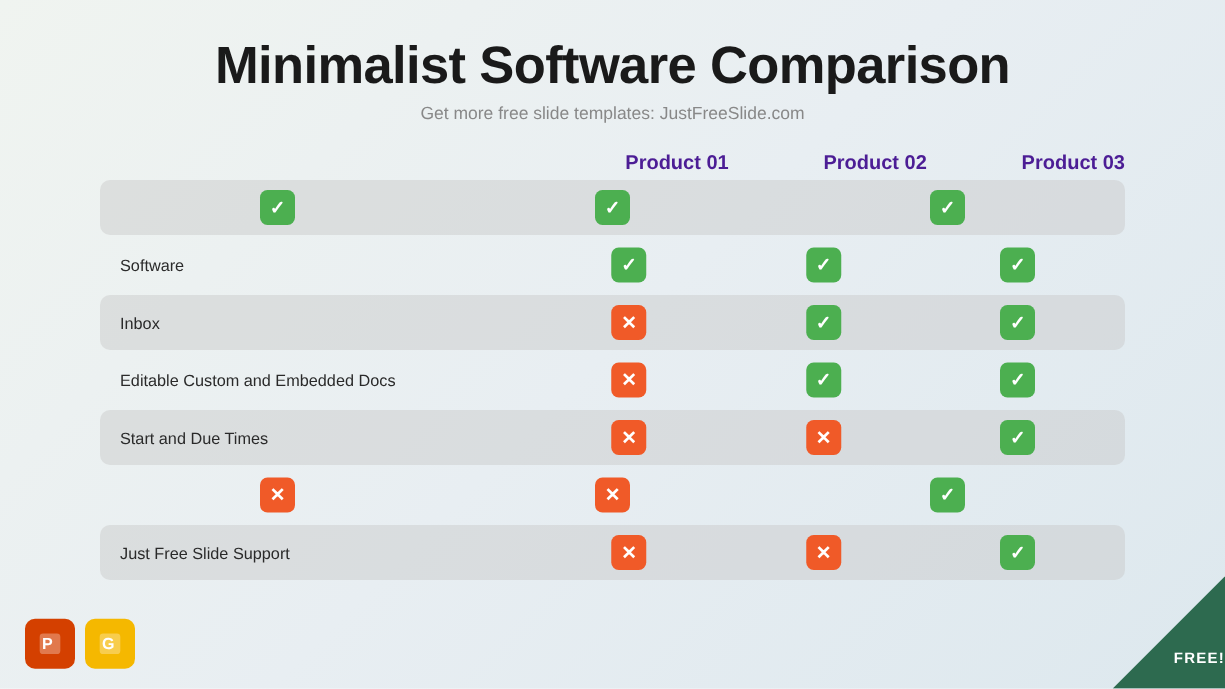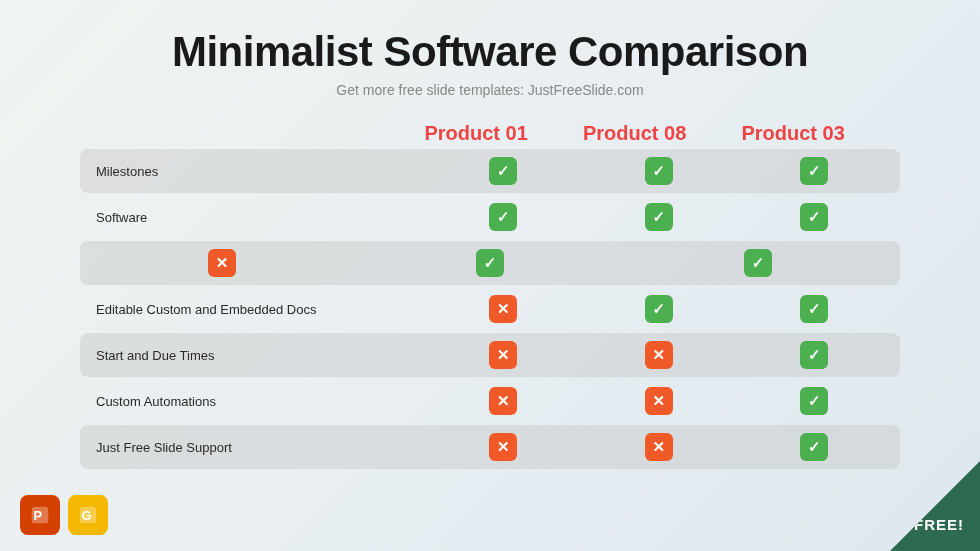--- a/index.html
+++ b/index.html
@@ -48,24 +48,24 @@
       align-items: center;
       margin-bottom: 4px;
     }
 
     .col-header-spacer {
       width: 42%;
     }
 
     .col-header {
       flex: 1;
-      text-align: left;
-      font-size: 20px;
+      text-align: right;
+      font-size: 16px;
       font-weight: 600;
-      color: #ef4444;
+      color: #4c1d95;
     }
 
     .table-row {
       display: flex;
       align-items: center;
       height: 44px;
       margin-bottom: 2px;
       border-radius: 8px;
       padding: 0 8px;
     }
@@ -135,48 +135,47 @@
       background: #2d6a4f;
       clip-path: polygon(100% 0, 100% 100%, 0 100%);
       display: flex;
       align-items: flex-end;
       justify-content: flex-end;
       padding: 10px 8px;
     }
 
     .free-text {
       color: white;
-      font-size: 15px;
+      font-size: 12px;
       font-weight: 800;
       transform: rotate(0deg);
       position: absolute;
       bottom: 18px;
-      right: 16px;
+      right: 0;
       letter-spacing: 1px;
     }
   </style>
 </head>
 <body>
 
 <div class="main-container">
   <h1 class="title">Minimalist Software Comparison</h1>
   <p class="subtitle">Get more free slide templates: JustFreeSlide.com</p>
 
   <div class="table-wrapper">
 
     <div class="col-header-row">
       <div class="col-header-spacer"></div>
       <div class="col-header">Product 01</div>
-      <div class="col-header">Product 08</div>
+      <div class="col-header">Product 02</div>
       <div class="col-header">Product 03</div>
     </div>
 
     <div id="table-rows">
     <div class="table-row shaded">
-      <div class="feat-name">Milestones</div>
       <div class="cell">
             <div class="badge green">✓</div>
           </div>
       <div class="cell">
             <div class="badge green">✓</div>
           </div>
       <div class="cell">
             <div class="badge green">✓</div>
           </div>
     </div>
@@ -186,20 +185,21 @@
             <div class="badge green">✓</div>
           </div>
       <div class="cell">
             <div class="badge green">✓</div>
           </div>
       <div class="cell">
             <div class="badge green">✓</div>
           </div>
     </div>
         <div class="table-row shaded">
+      <div class="feat-name">Inbox</div>
       <div class="cell">
             <div class="badge red">✕</div>
           </div>
       <div class="cell">
             <div class="badge green">✓</div>
           </div>
       <div class="cell">
             <div class="badge green">✓</div>
           </div>
     </div>
@@ -221,21 +221,20 @@
             <div class="badge red">✕</div>
           </div>
       <div class="cell">
             <div class="badge red">✕</div>
           </div>
       <div class="cell">
             <div class="badge green">✓</div>
           </div>
     </div>
         <div class="table-row">
-      <div class="feat-name">Custom Automations</div>
       <div class="cell">
             <div class="badge red">✕</div>
           </div>
       <div class="cell">
             <div class="badge red">✕</div>
           </div>
       <div class="cell">
             <div class="badge green">✓</div>
           </div>
     </div>

